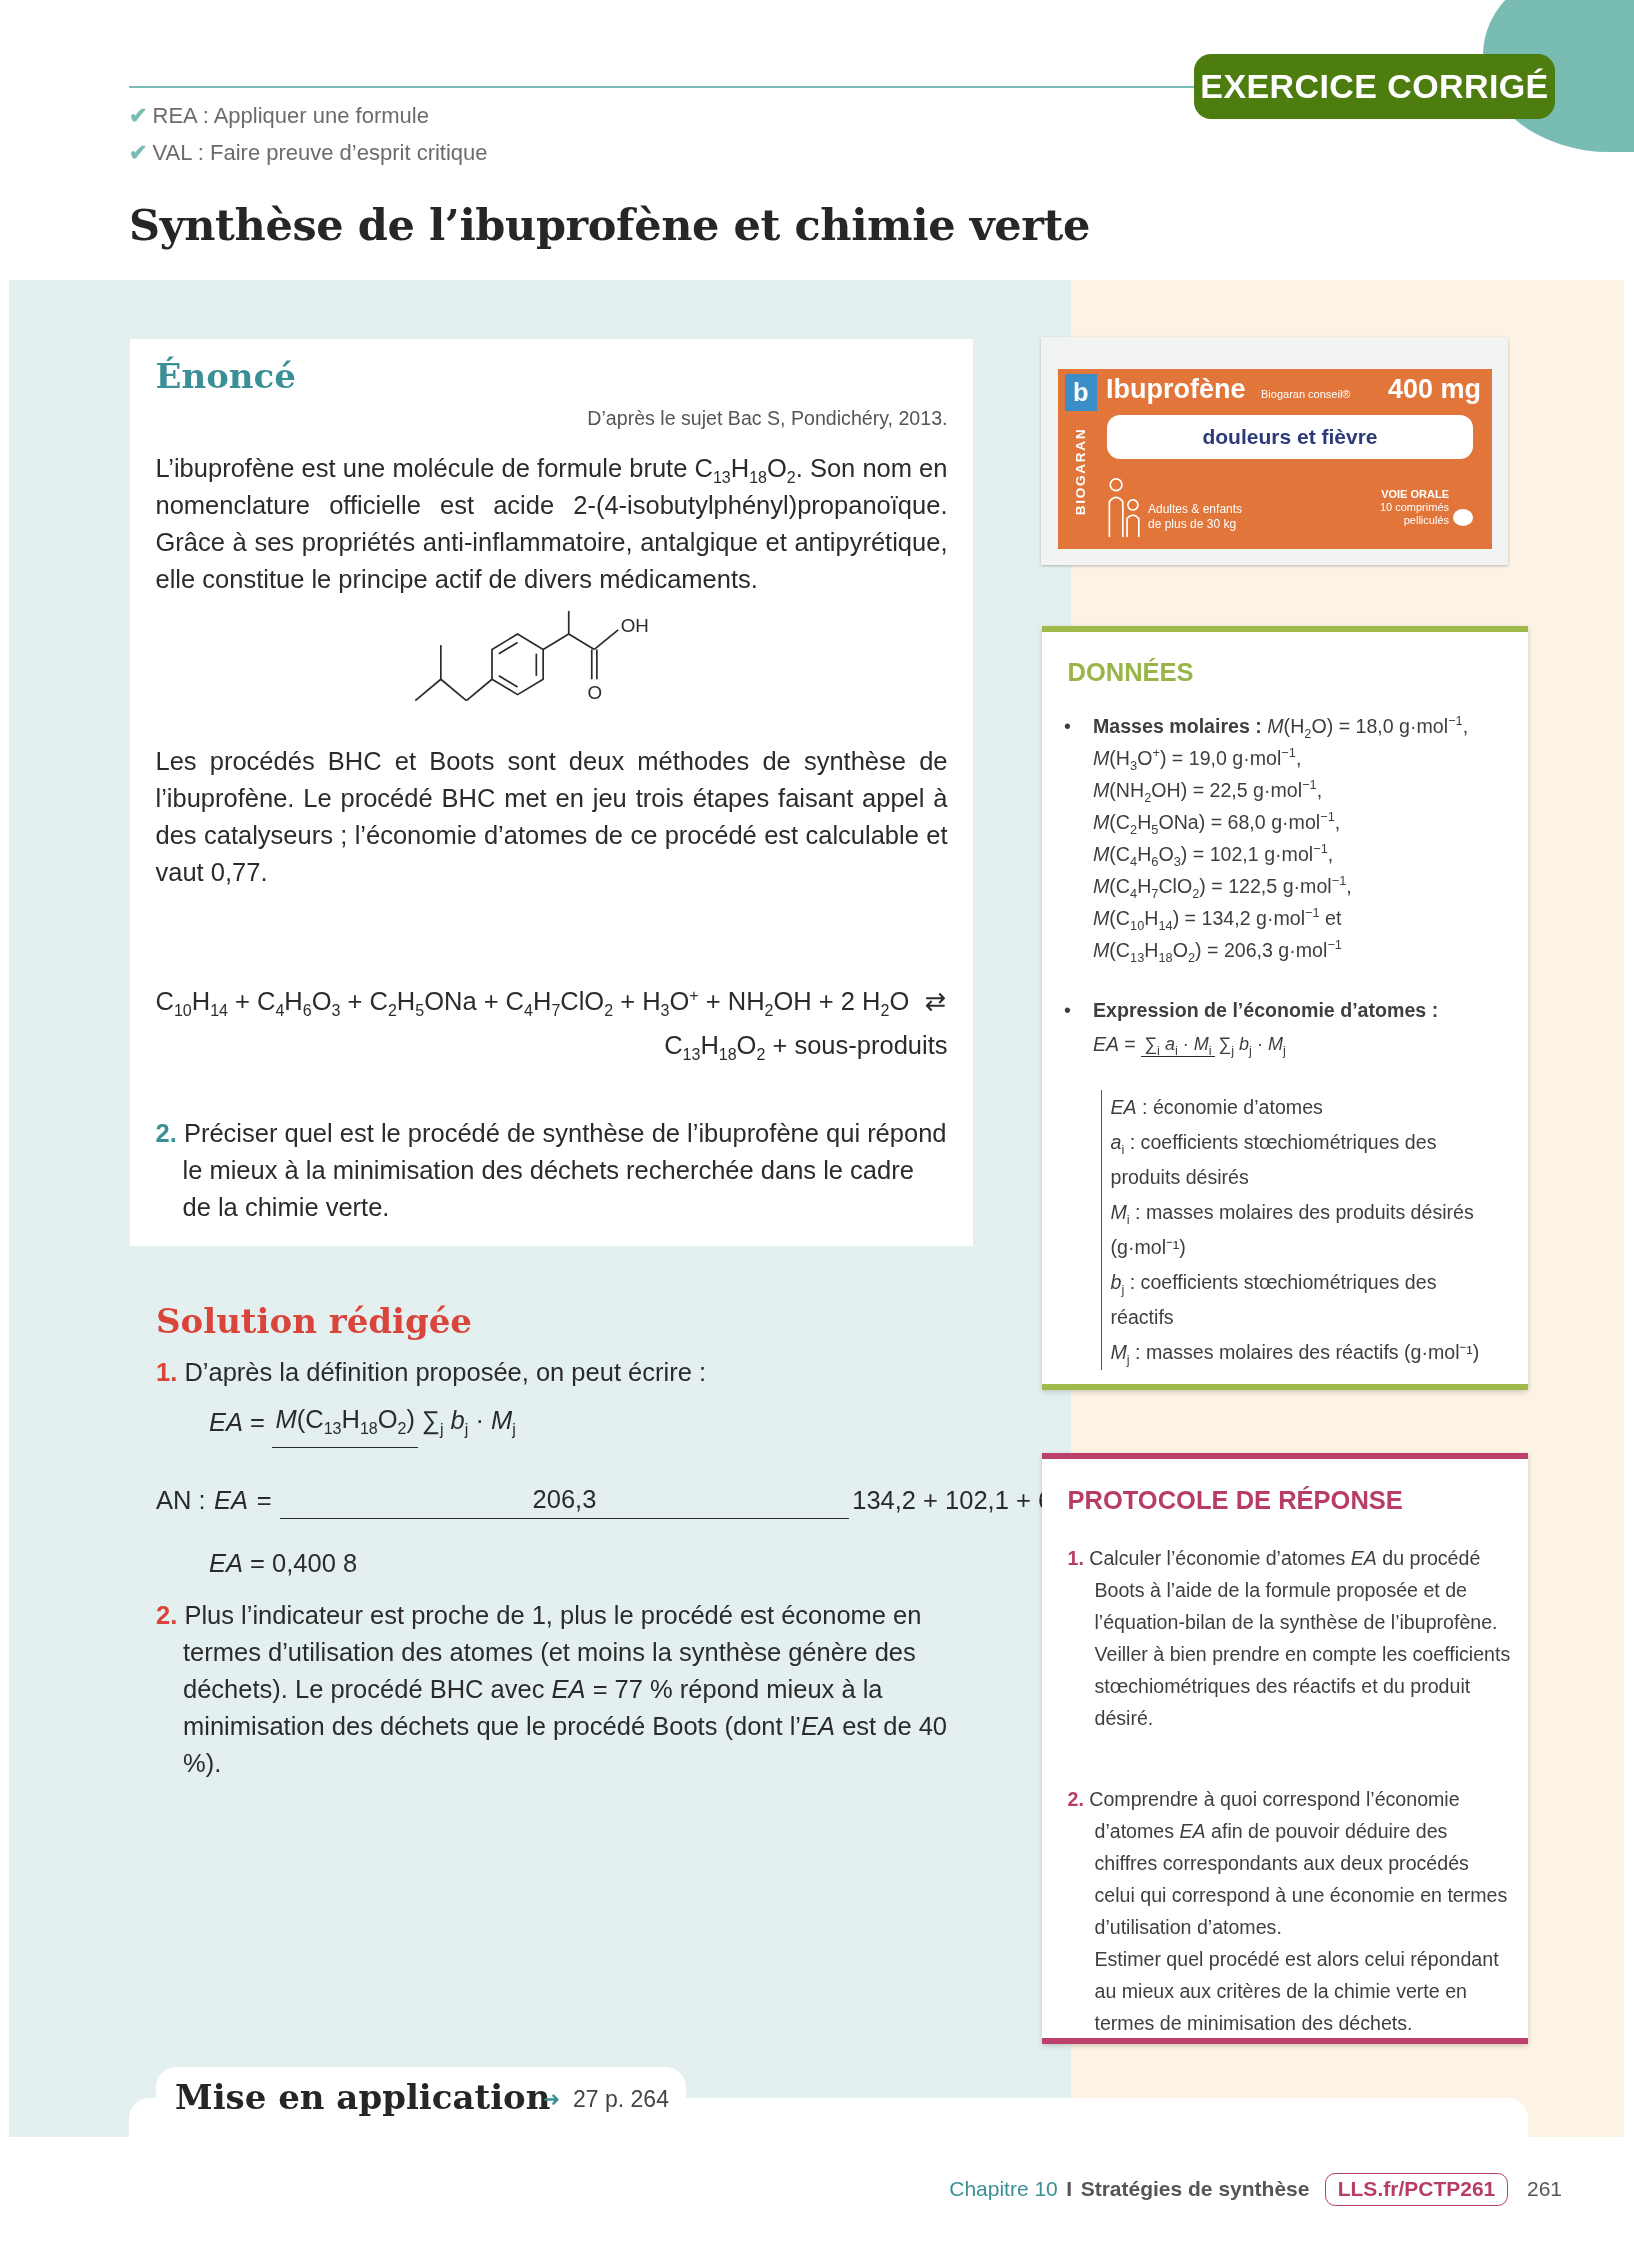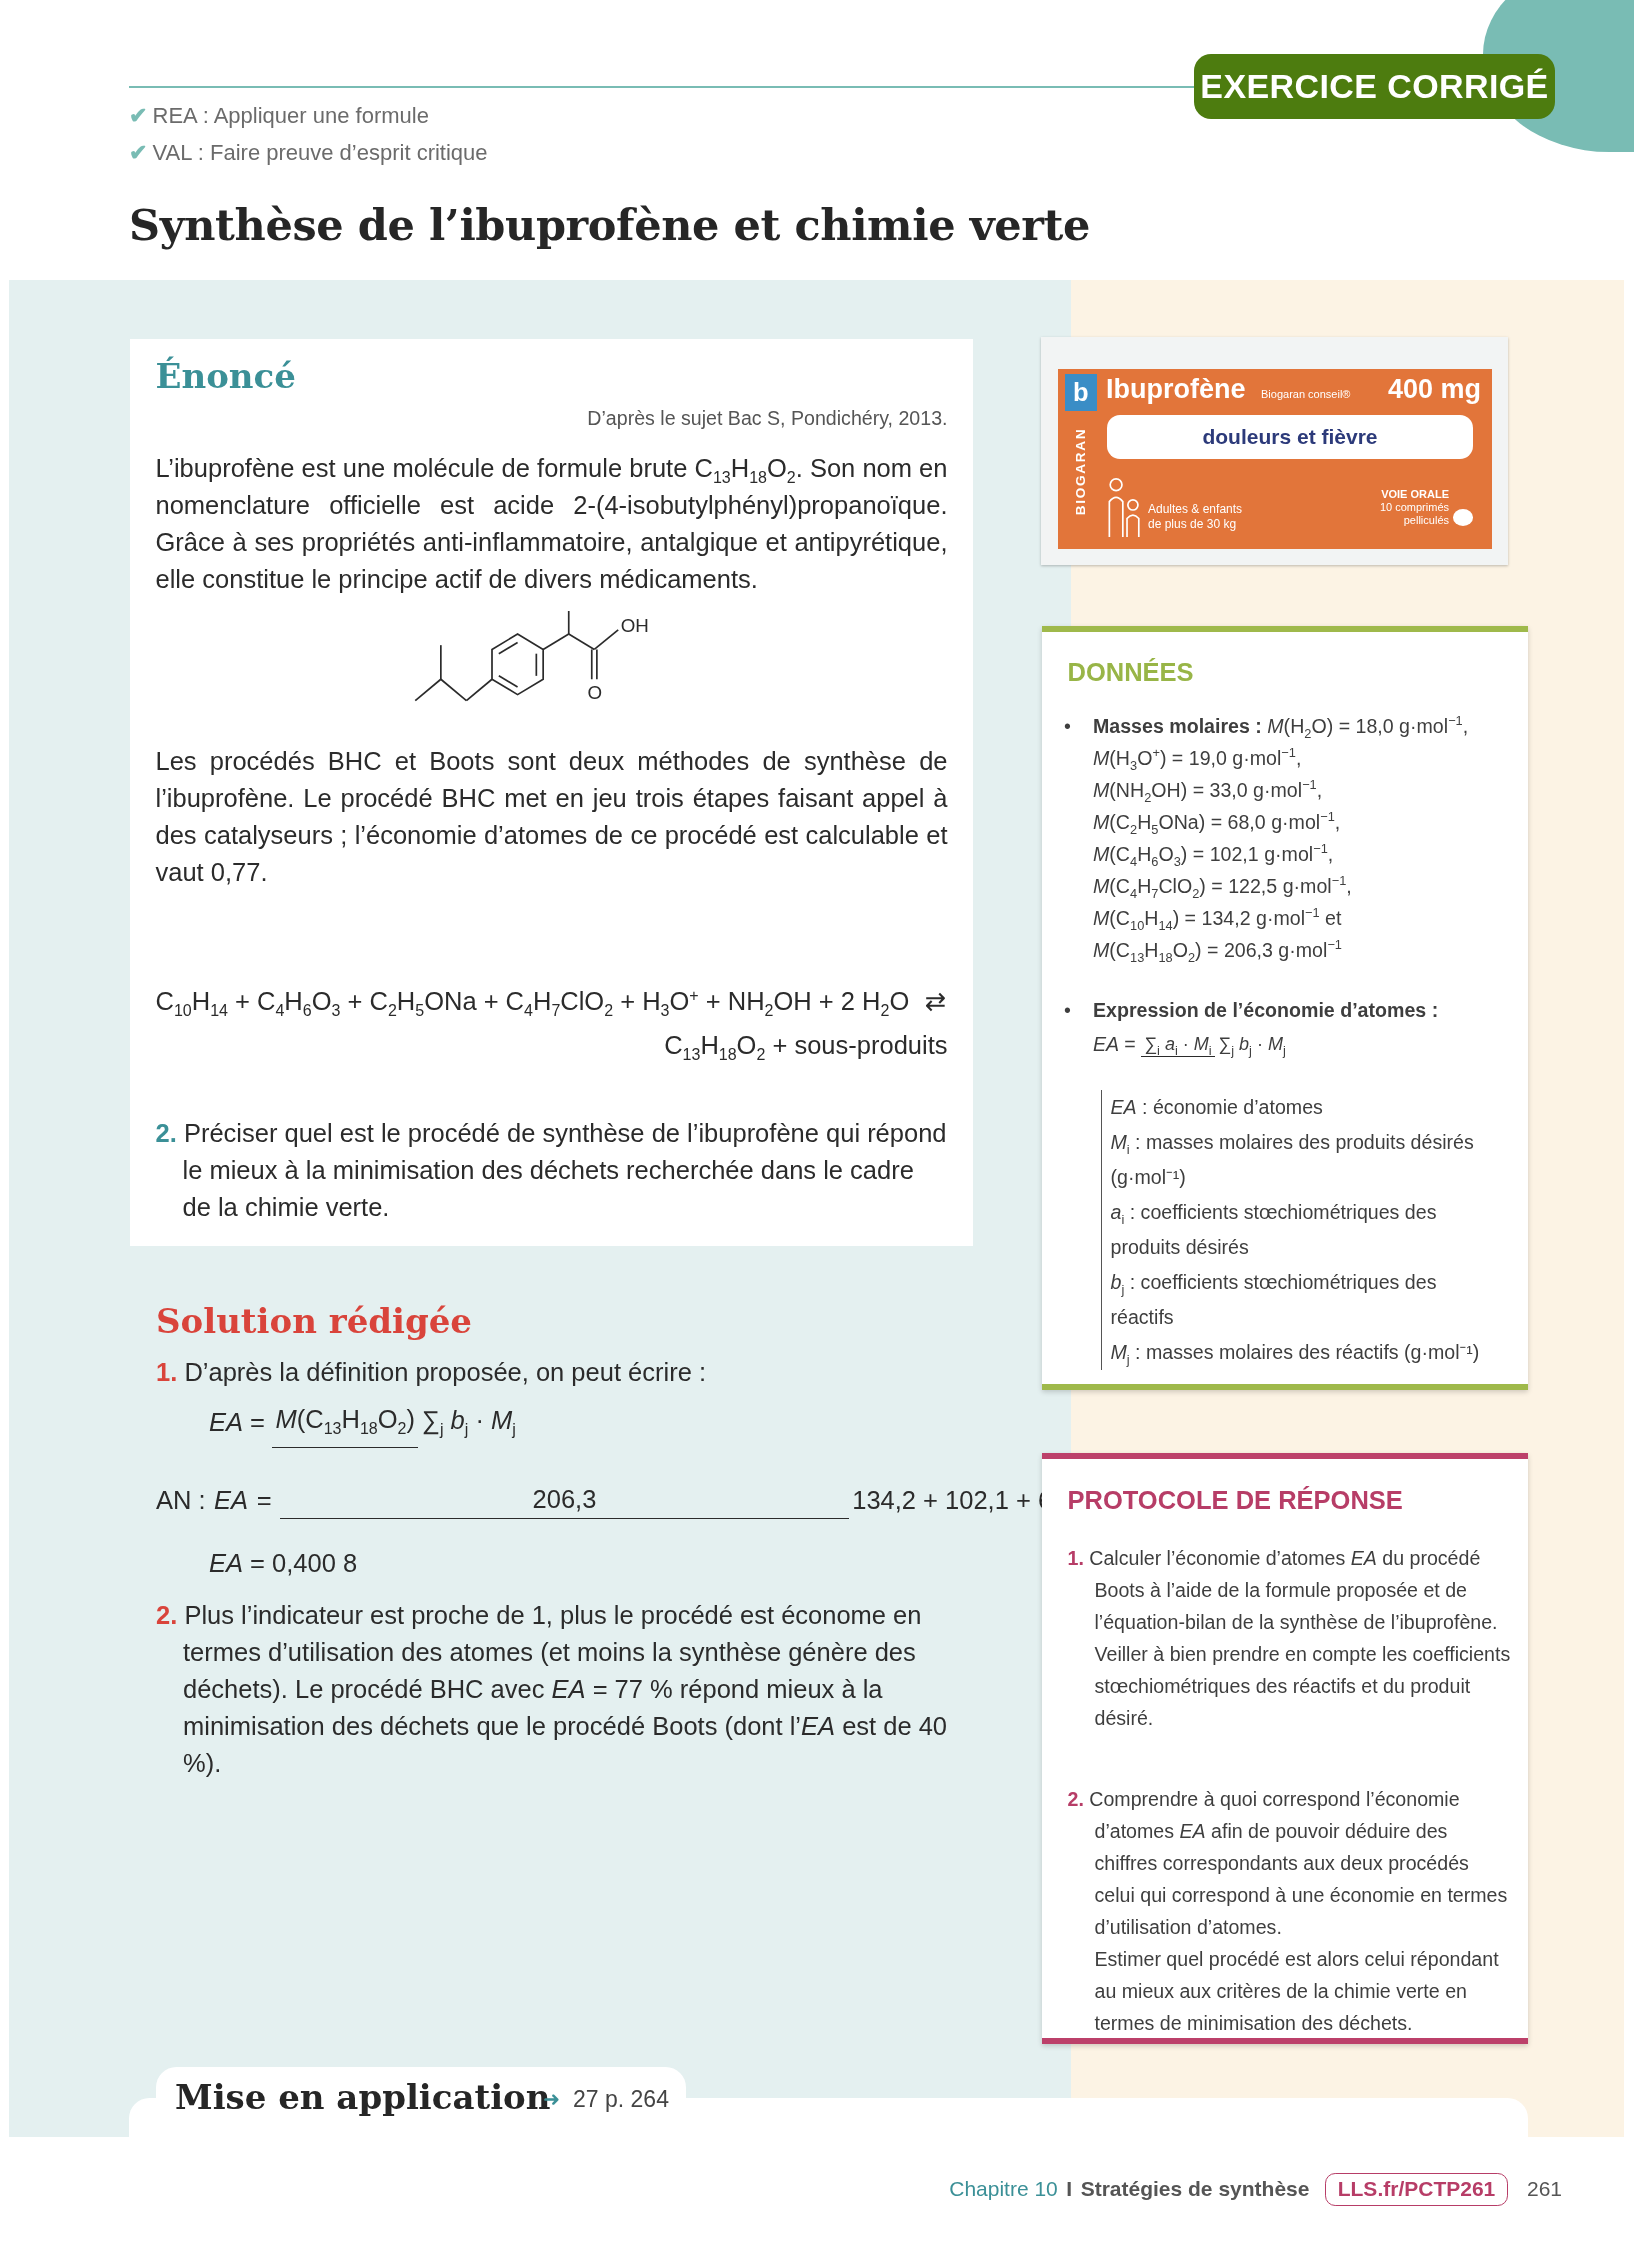--- a/index.html
+++ b/index.html
@@ -194,42 +194,42 @@
     <div id="pill-icon" class="abs"></div>
   </div>
 </div>
 
 <div id="donnees" class="abs side-box">
   <div id="donnees-title" class="abs">DONNÉES</div>
   <div class="abs d-text" style="left:22px; top:78px;">•</div>
   <div class="abs d-text" style="left:51px; top:78px; width:417px;">
     <span class="bullet">Masses molaires :</span> <i>M</i>(H<sub>2</sub>O) = <span>18,0</span> g·mol<sup>−1</sup>,<br>
     <i>M</i>(H<sub>3</sub>O<sup>+</sup>) = <span>19,0</span> g·mol<sup>−1</sup>,<br>
-    <i>M</i>(NH<sub>2</sub>OH) = <span>33,0</span> g·mol<sup>−1</sup>,<br>
+    <i>M</i>(NH<sub>2</sub>OH) = <span>22,5</span> g·mol<sup>−1</sup>,<br>
     <i>M</i>(C<sub>2</sub>H<sub>5</sub>ONa) = <span>68,0</span> g·mol<sup>−1</sup>,<br>
     <i>M</i>(C<sub>4</sub>H<sub>6</sub>O<sub>3</sub>) = <span>102,1</span> g·mol<sup>−1</sup>,<br>
     <i>M</i>(C<sub>4</sub>H<sub>7</sub>ClO<sub>2</sub>) = <span>122,5</span> g·mol<sup>−1</sup>,<br>
     <i>M</i>(C<sub>10</sub>H<sub>14</sub>) = <span>134,2</span> g·mol<sup>−1</sup> <span>et</span><br>
     <i>M</i>(C<sub>13</sub>H<sub>18</sub>O<sub>2</sub>) = <span>206,3</span> g·mol<sup>−1</sup>
   </div>
 
   <div class="abs d-text" style="left:22px; top:362px;">•</div>
   <div class="abs d-text bullet" style="left:51px; top:362px;">Expression de l’économie d’atomes :</div>
   <div class="abs d-text" style="left:51px; top:396px; display:flex; align-items:center; gap:5.1px;">
     <i>EA</i> =
     <span class="frac" style="font-size:18px; line-height:24px;">
       <span class="num">∑<sub>i</sub> <i>a</i><sub>i</sub> · <i>M</i><sub>i</sub></span>
       <span class="den">∑<sub>j</sub> <i>b</i><sub>j</sub> · <i>M</i><sub>j</sub></span>
     </span>
   </div>
 
   <div id="legend" class="abs d-text" style="width:383px; line-height:35px;">
     <div><i>EA</i><span> : économie d’atomes</span></div>
+    <div><i>a</i><sub>i</sub><span> : coefficients stœchiométriques des produits désirés</span></div>
     <div><i>M</i><sub>i</sub><span> : masses molaires des produits désirés (g·mol⁻¹)</span></div>
-    <div><i>a</i><sub>i</sub><span> : coefficients stœchiométriques des produits désirés</span></div>
     <div><i>b</i><sub>j</sub><span> : coefficients stœchiométriques des réactifs</span></div>
     <div><i>M</i><sub>j</sub><span> : masses molaires des réactifs (g·mol⁻¹)</span></div>
   </div>
 </div>
 
 <div id="protocole" class="abs side-box">
   <div id="protocole-title" class="abs">PROTOCOLE DE RÉPONSE</div>
   <div class="abs p-item" style="top:83px;">
     <span class="p-num">1.</span> <span>Calculer l’économie d’atomes </span><i>EA</i><span> du procédé Boots à l’aide de la formule proposée et de l’équation-bilan de la synthèse de l’ibuprofène.</span><br><span>Veiller à bien prendre en compte les coefficients stœchiométriques des réactifs et du produit désiré.</span>
   </div>

